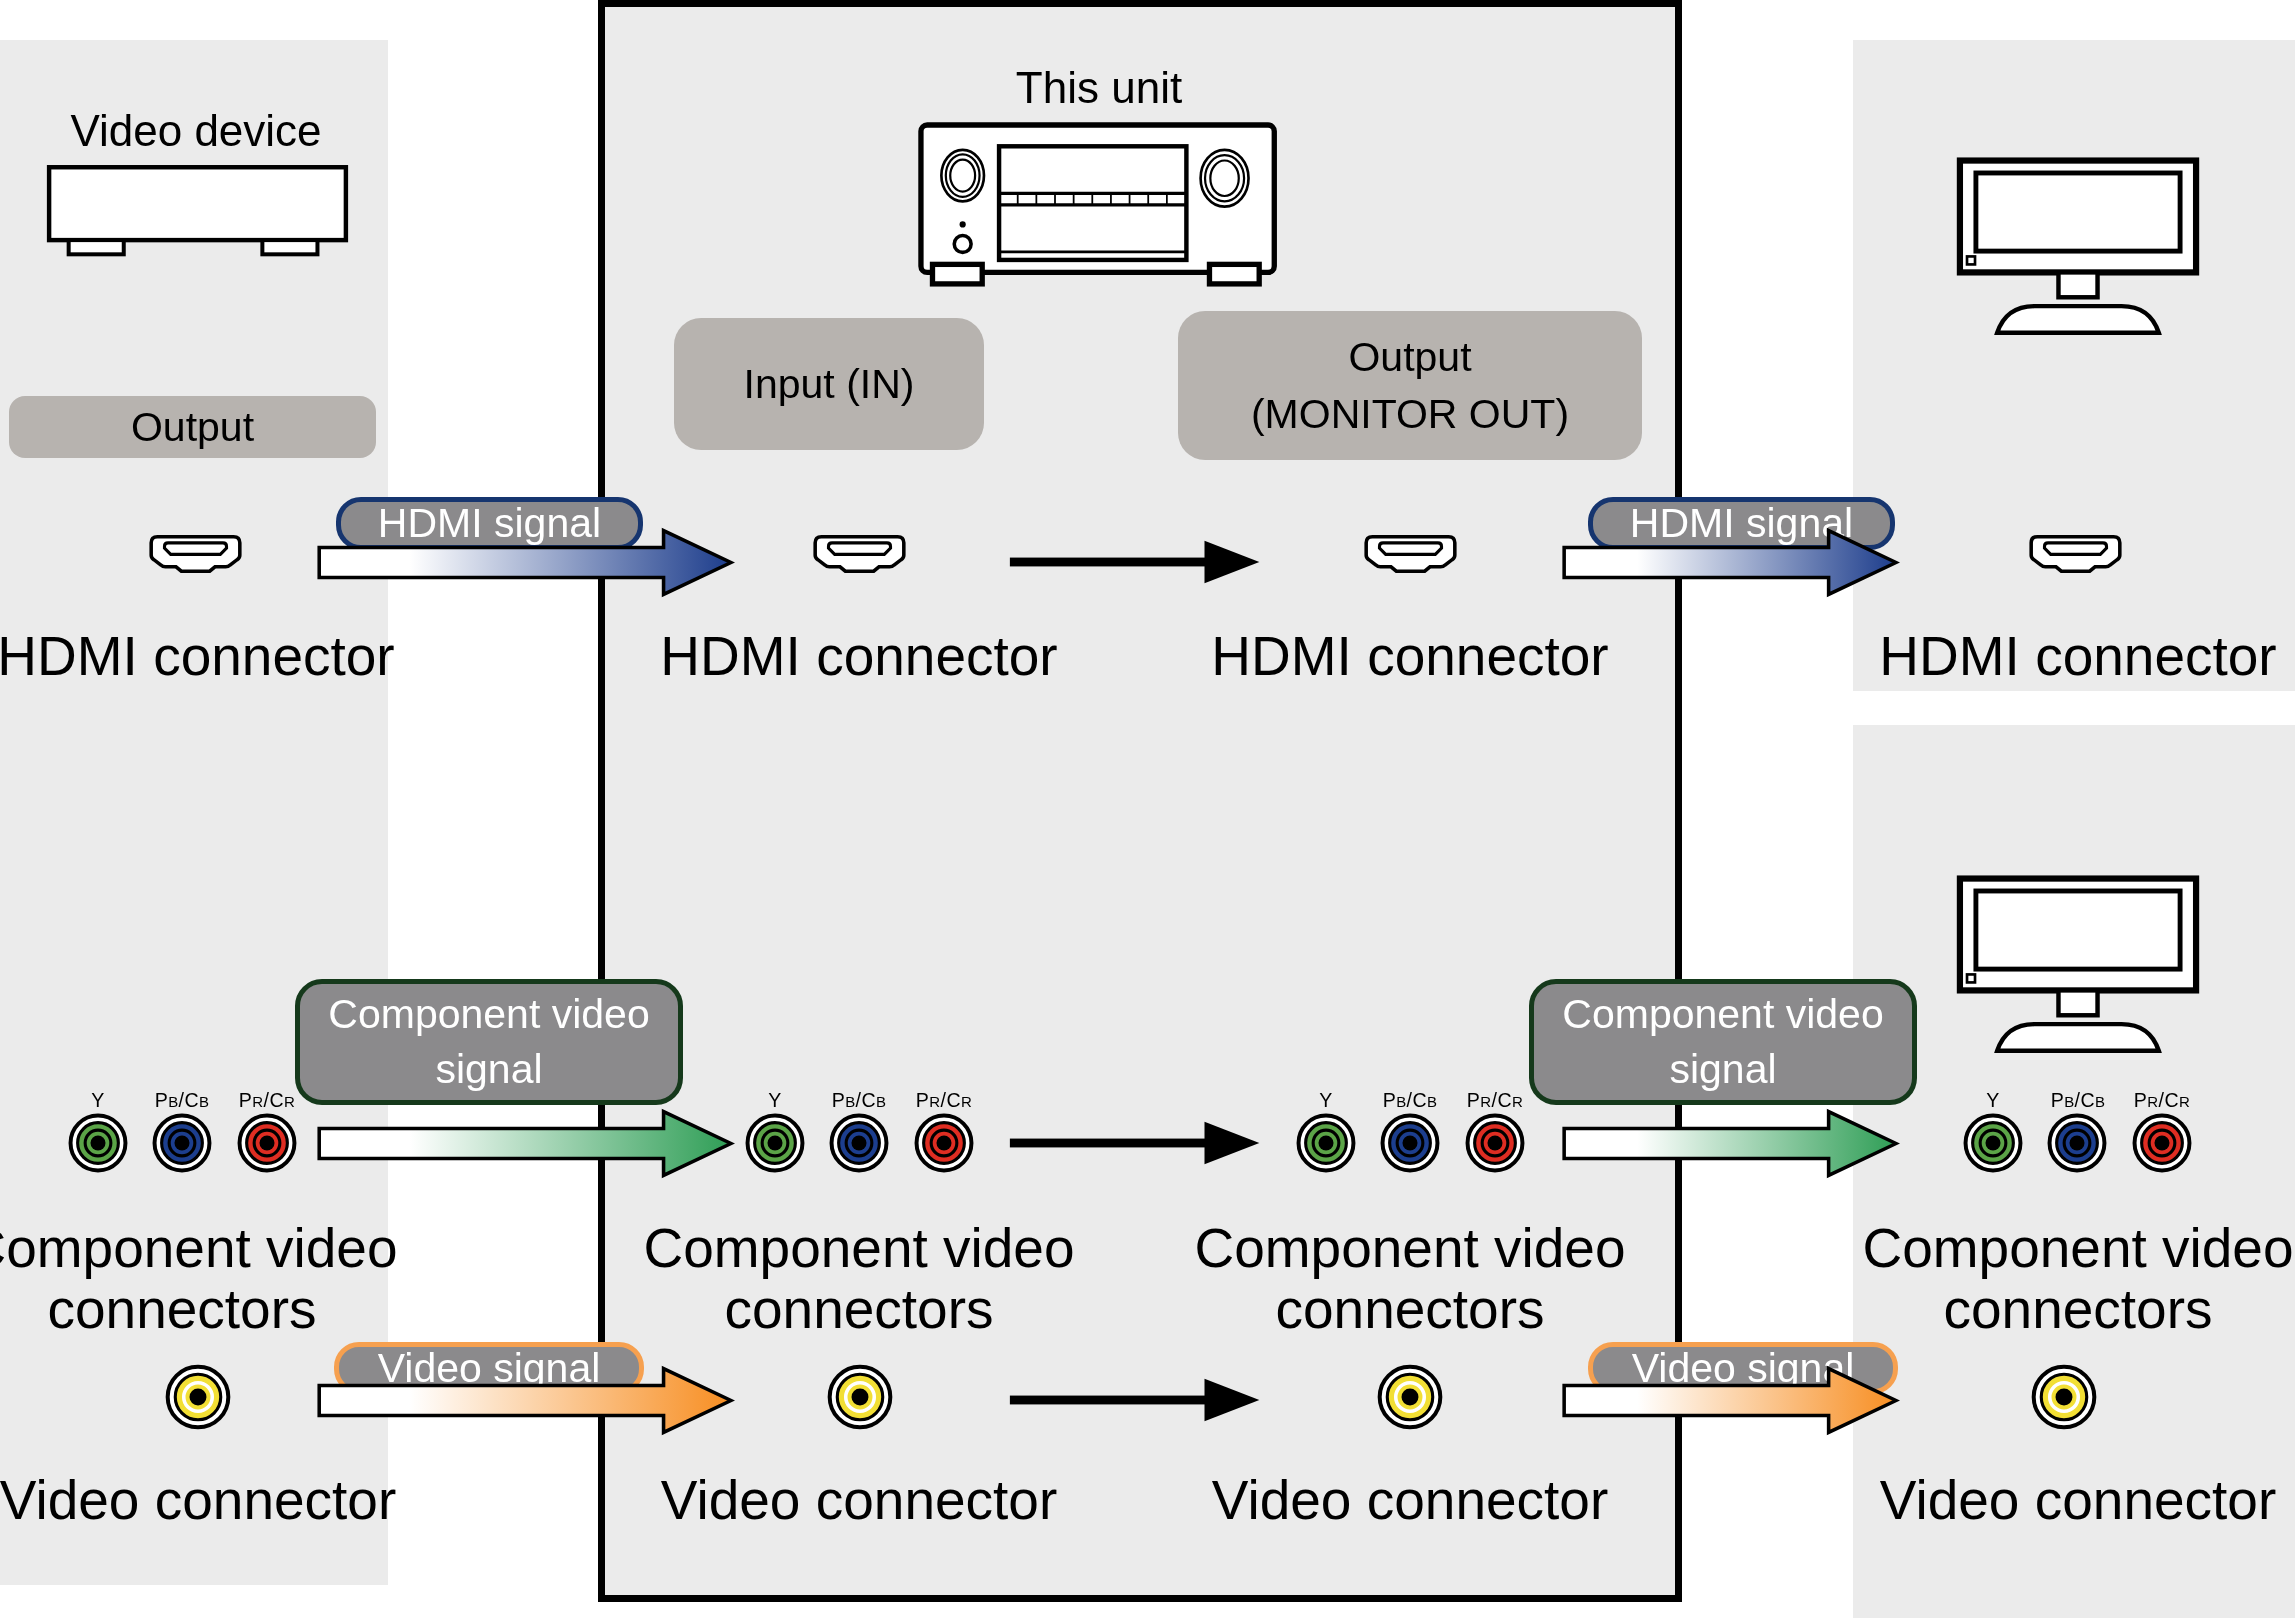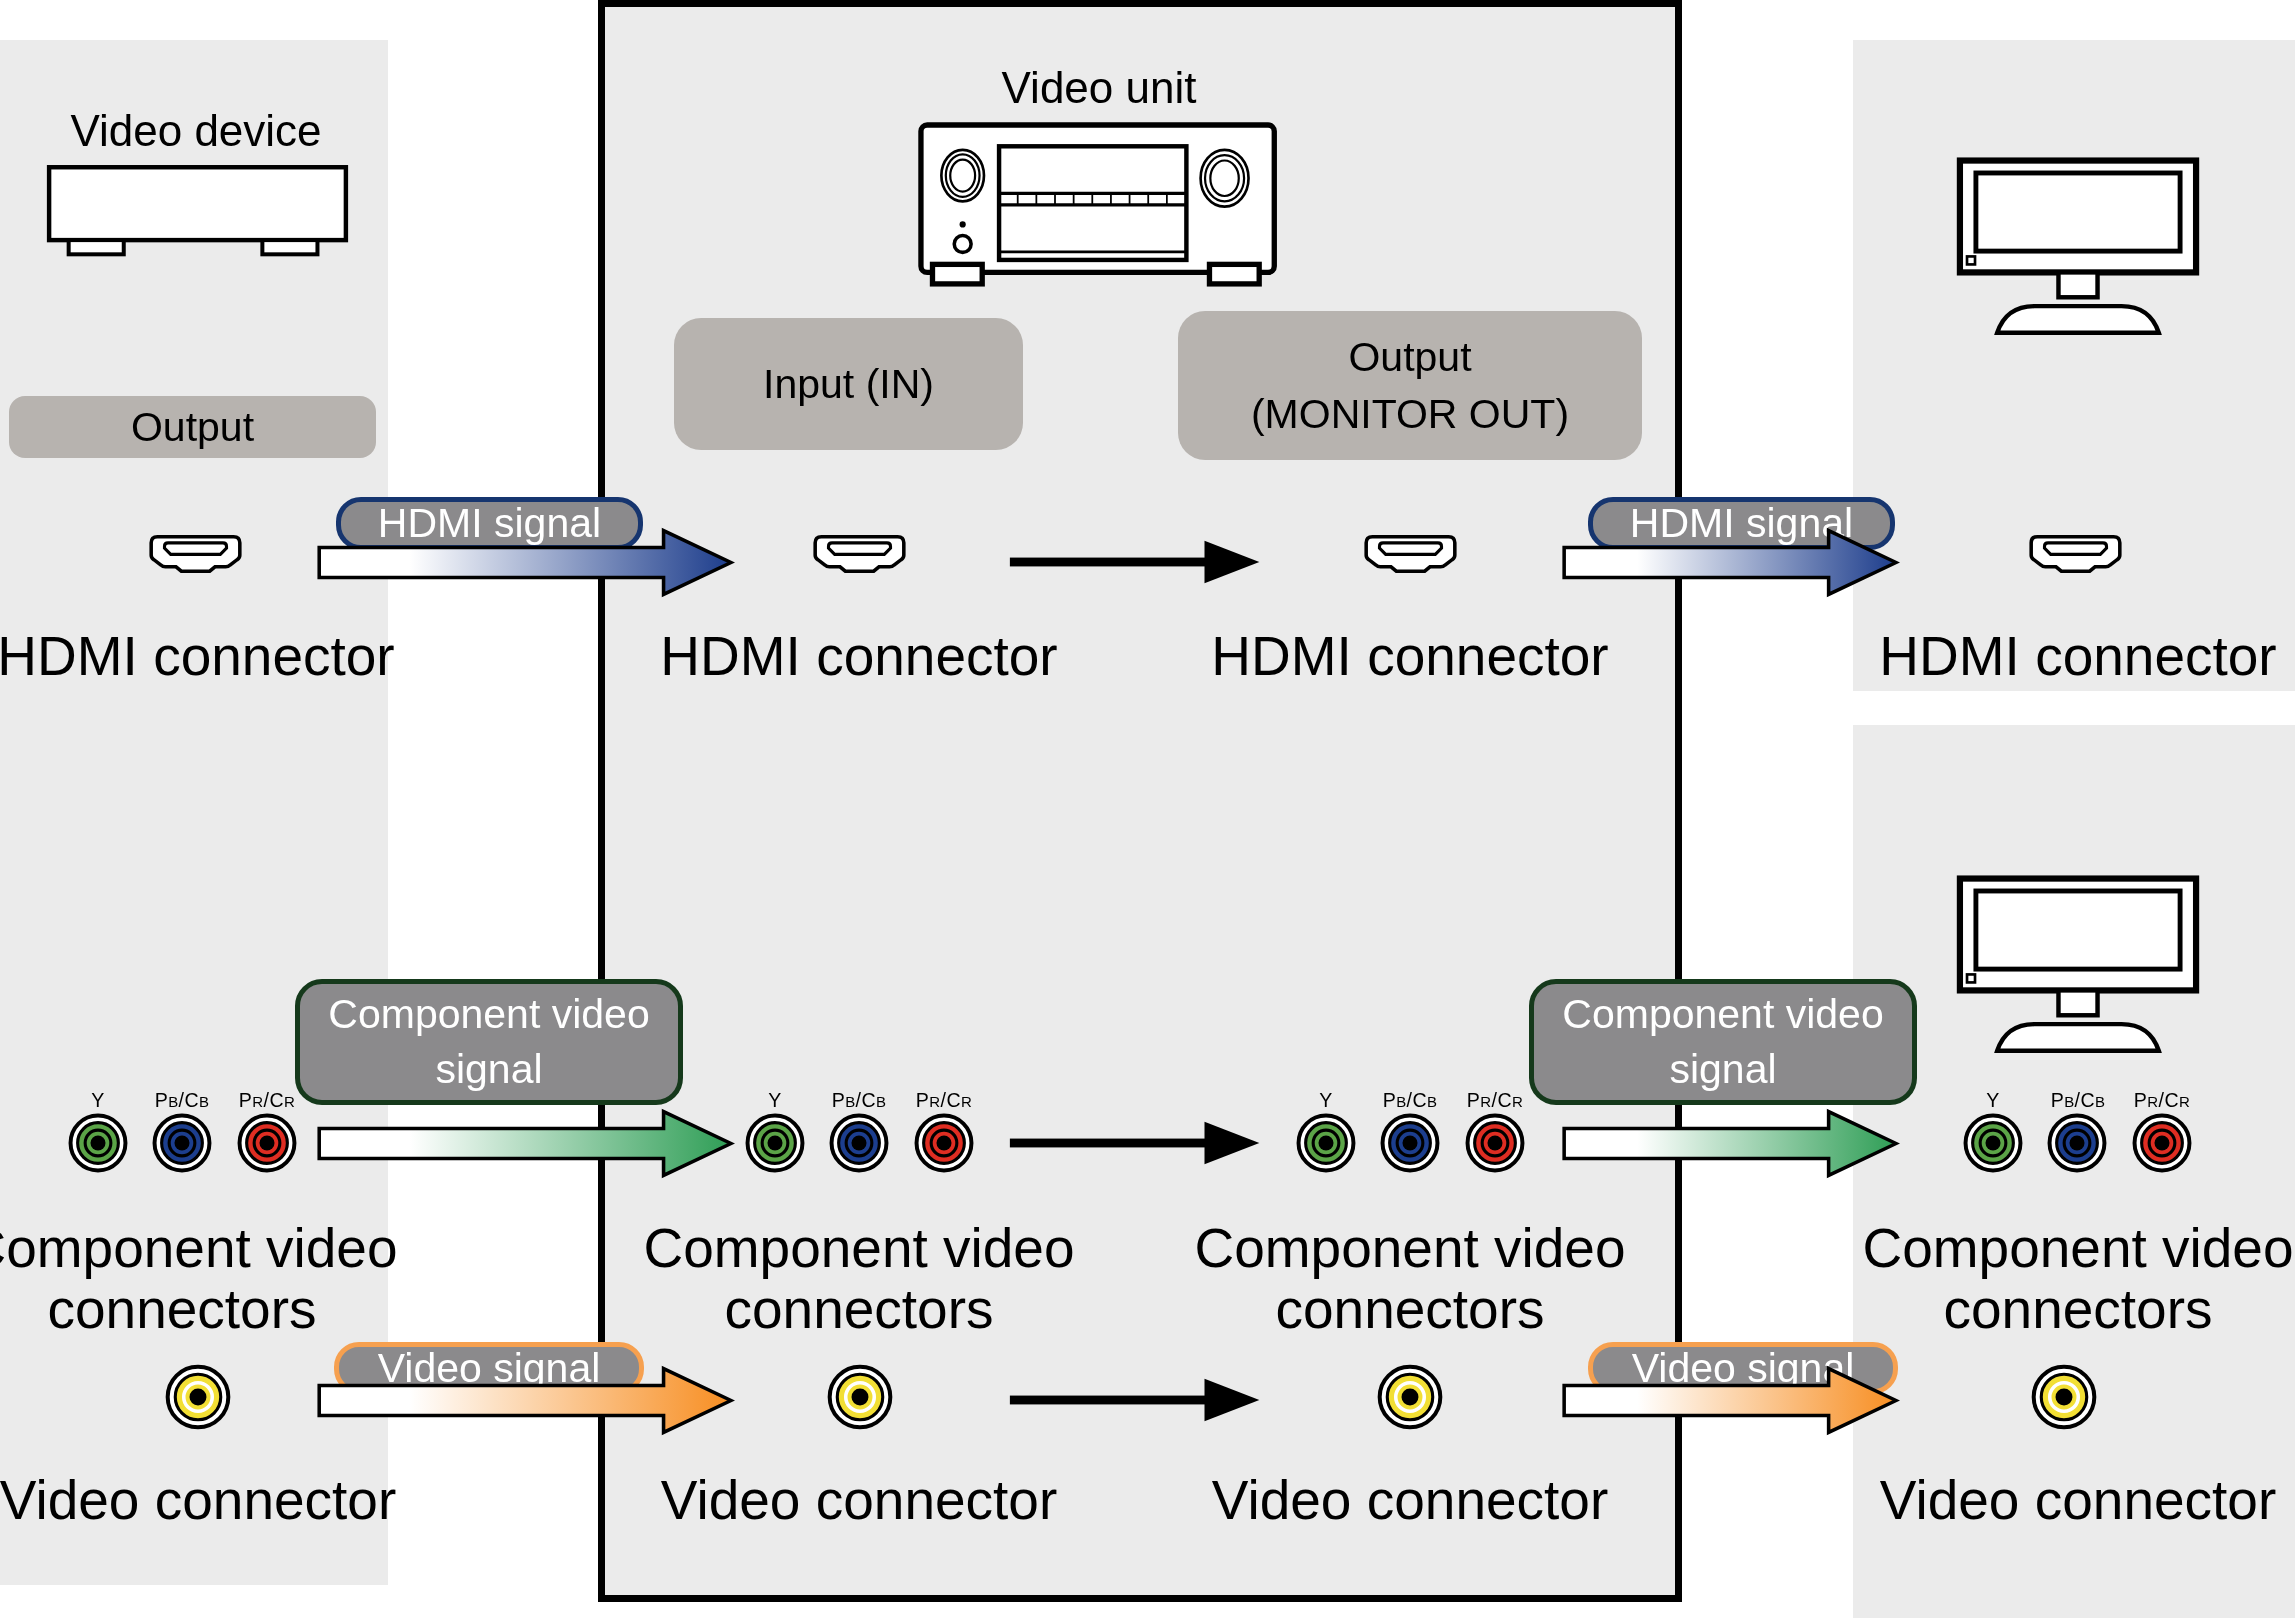--- a/index.html
+++ b/index.html
@@ -49,21 +49,21 @@
       </linearGradient>
     </defs>
   </svg>
 
   <div class="panel" style="left:0;top:40px;width:388px;height:1545px"></div>
   <div class="unitbox" style="left:598px;top:0;width:1084px;height:1602px"></div>
   <div class="panel" style="left:1853px;top:40px;width:442px;height:651px"></div>
   <div class="panel" style="left:1853px;top:725px;width:442px;height:893px"></div>
 
   <div class="abs title center" style="left:196px;top:131px">Video device</div>
-  <div class="abs title center" style="left:1099px;top:88px">Video unit</div>
+  <div class="abs title center" style="left:1099px;top:88px">This unit</div>
 
   <svg class="abs" style="left:42px;top:160px" width="311" height="98" viewBox="0 0 350 110">
     <rect x="8" y="8" width="334" height="82" fill="#fff" stroke="#000" stroke-width="5"></rect>
     <rect x="30" y="90" width="62" height="16" fill="#fff" stroke="#000" stroke-width="4.5"></rect>
     <rect x="248" y="90" width="62" height="16" fill="#fff" stroke="#000" stroke-width="4.5"></rect>
   </svg>
 
   <svg class="abs" style="left:916px;top:117px" width="365" height="174" viewBox="0 0 410 196">
     <rect x="5" y="9" width="398" height="166" rx="7" fill="#fff" stroke="#000" stroke-width="6"></rect>
     <ellipse cx="52" cy="66" rx="24" ry="29" fill="none" stroke="#000" stroke-width="3"></ellipse>
@@ -104,21 +104,21 @@
     <rect x="22" y="4" width="266" height="126" fill="#fff" stroke="#000" stroke-width="7"></rect>
     <rect x="40" y="18" width="230" height="88" fill="#fff" stroke="#000" stroke-width="5.5"></rect>
     <rect x="30" y="112" width="9" height="9" fill="#fff" stroke="#000" stroke-width="3"></rect>
     <rect x="133" y="130" width="44" height="28" fill="#fff" stroke="#000" stroke-width="5"></rect>
     <path d="M 64 198 Q 74 168 106 168 H 204 Q 236 168 246 198 Z" fill="#fff" stroke="#000" stroke-width="5"></path>
   </svg>
 
   <div class="pill" style="left:9px;top:396px;width:367px;height:62px">
     <div class="ln">Output</div>
   </div>
-  <div class="pill r30" style="left:674px;top:318px;width:349px;height:132px">
+  <div class="pill r30" style="left:674px;top:318px;width:310px;height:132px">
     <div class="ln">Input (IN)</div>
   </div>
   <div class="pill r30" style="left:1178px;top:311px;width:464px;height:149px">
     <div class="ln">Output</div>
     <div class="ln">(MONITOR OUT)</div>
   </div>
 
   <div class="badge r28" style="left: 336px; top: 472px; width: 307px; height: 53px; border-color: rgb(22, 53, 111);">
     <div>HDMI signal</div>
   </div>

